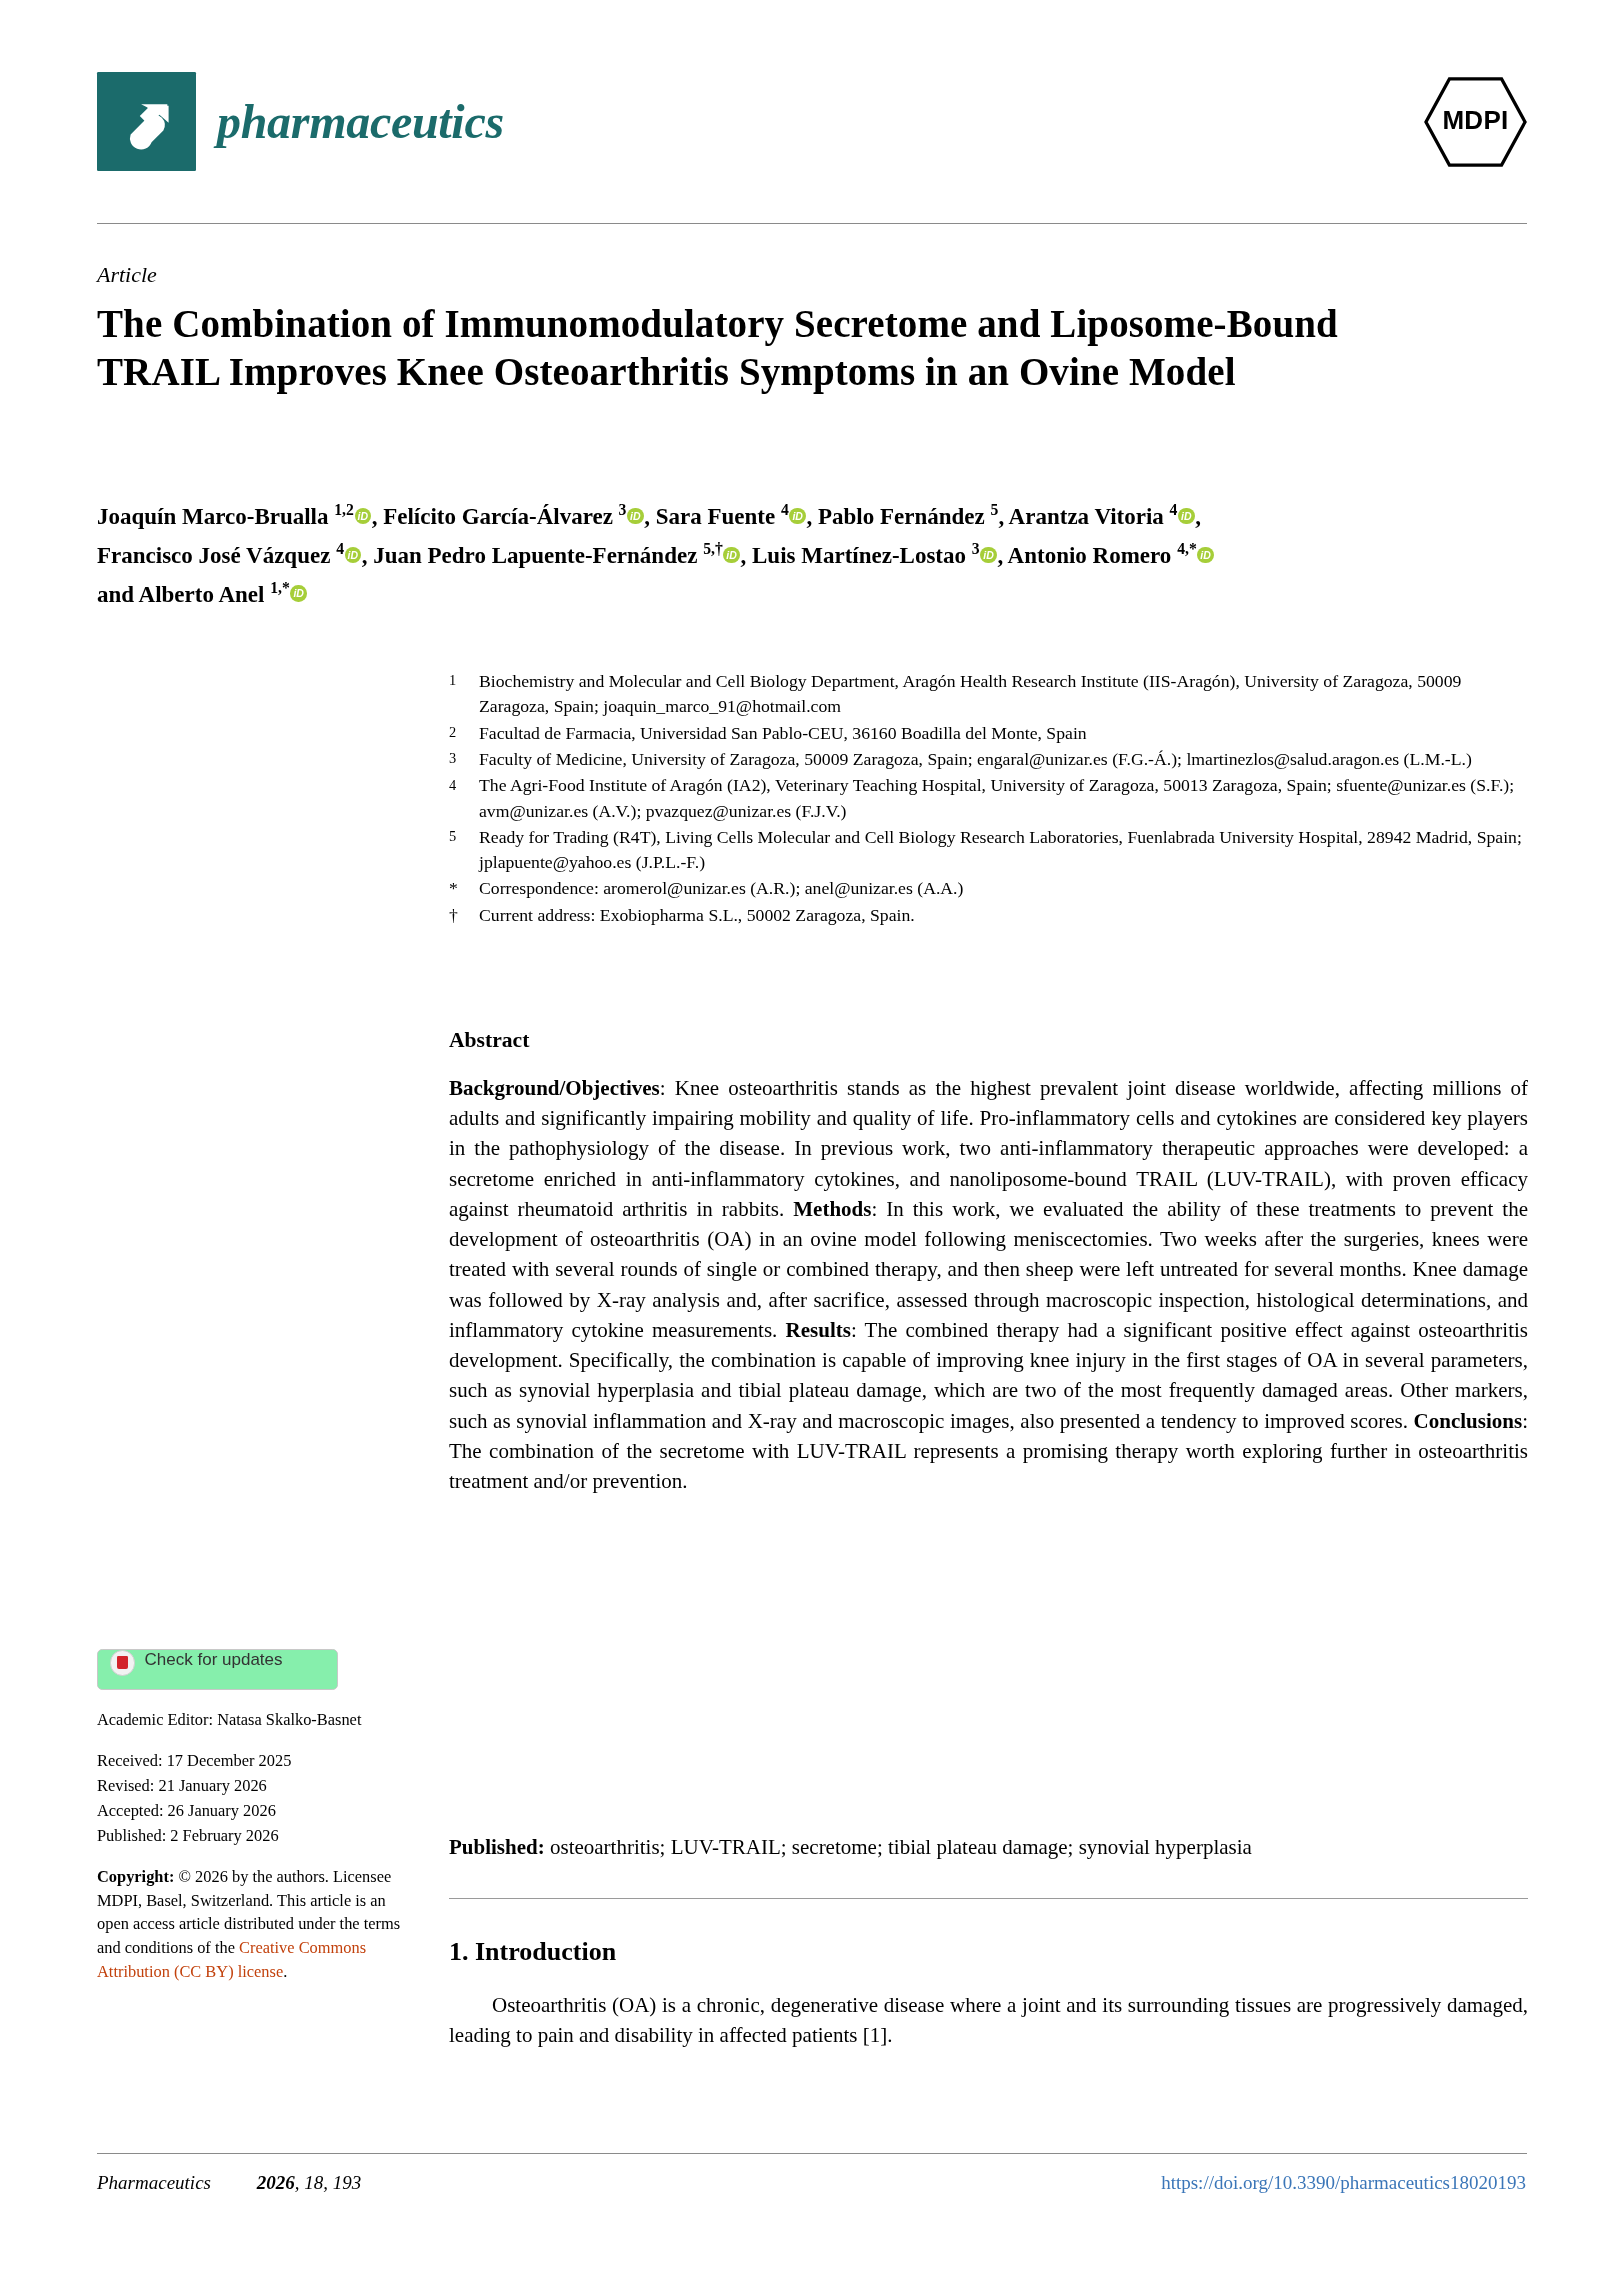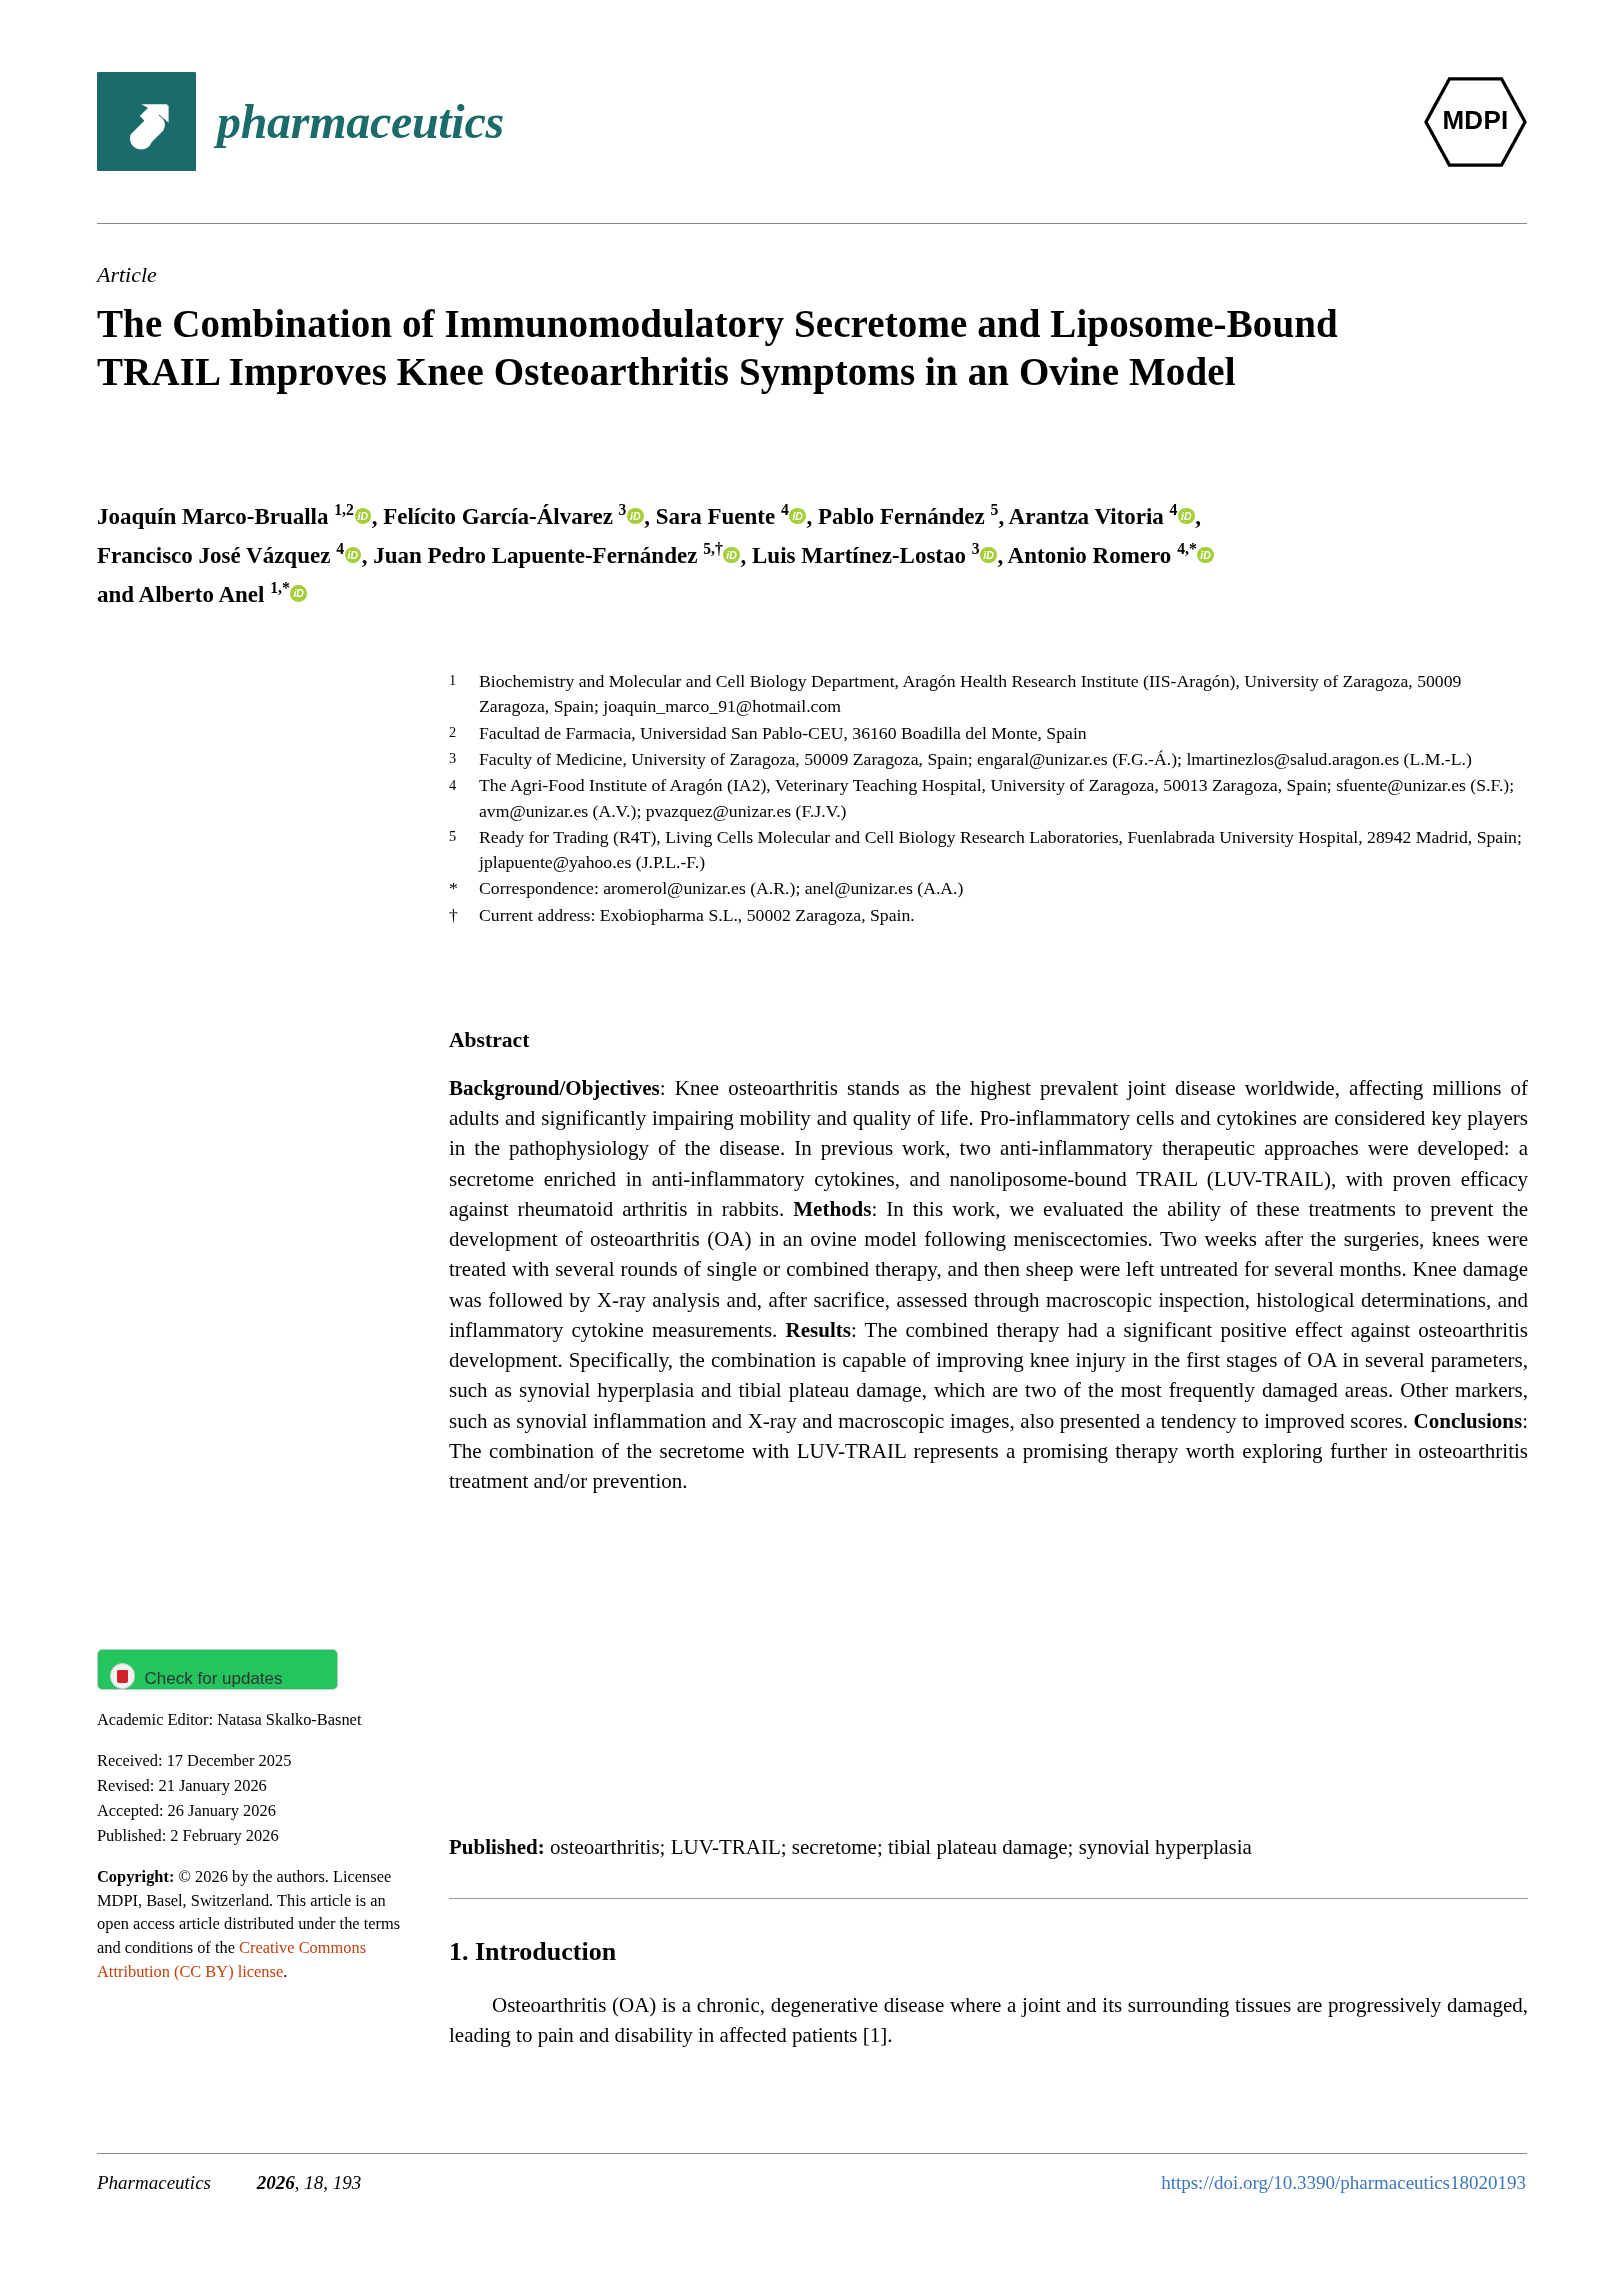--- a/index.html
+++ b/index.html
@@ -224,23 +224,23 @@
   .check-updates {
     position: absolute;
     left: 97px;
     top: 1649px;
     width: 241px;
     height: 41px;
     border: 1.3px solid #c8c8c8;
     border-radius: 5.2px;
     box-sizing: border-box;
     display: flex;
-    align-items: flex-end;
+    align-items: flex-start;
     padding-left: 11.8px;
-    background: #22c55e;
+    background: #86efac;
   }
   .cu-icon {
     width: 23.6px;
     height: 23.6px;
     border-radius: 50%;
     background: #f2f2f2;
     border: 1.3px solid #cfcfcf;
     display: flex;
     align-items: center;
     justify-content: center;

